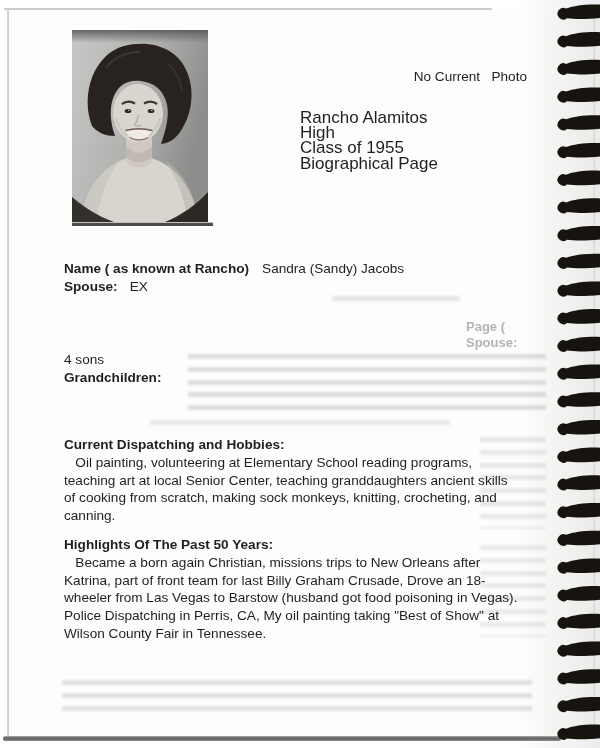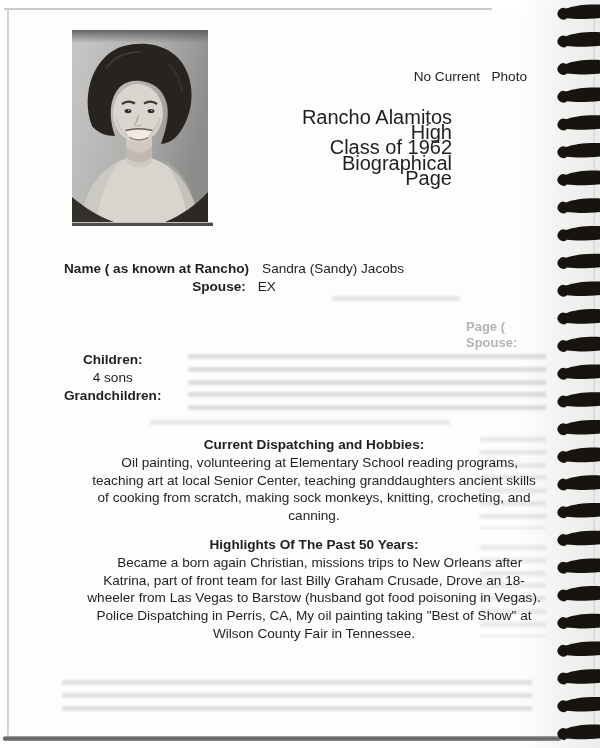--- a/index.html
+++ b/index.html
@@ -14,24 +14,24 @@
     background:linear-gradient(180deg,#a9a9a7,#5f5f5d 45%,#8d8d8b);border-radius:2px;filter:blur(.4px);}
   .binding-shade{position:absolute;right:0;top:0;width:78px;height:748px;
     background:linear-gradient(90deg,rgba(0,0,0,0) 0%,rgba(70,70,70,.06) 50%,rgba(110,110,110,.13) 100%);}
   .binding-svg{position:absolute;left:0;top:0;pointer-events:none;}
 
   .photo{position:absolute;left:72px;top:30px;width:136px;height:192px;filter:blur(.3px);}
   .photo-underline{position:absolute;left:72px;top:222px;width:141px;height:3px;
     background:#4c4c4a;border-top:1px solid #c4c4c2;}
 
   .no-photo{position:absolute;top:69px;right:73px;font-size:13.6px;white-space:pre;}
-  .school-block{position:absolute;left:300px;top:110px;width:152px;text-align:right;
-    font-size:20px;line-height:15.2px;}
+  .school-block{position:absolute;left:300px;top:110px;width:152px;text-align:left;
+    font-size:17px;line-height:15.2px;}
 
-  .fs{font-size:13.6px;line-height:17.8px;text-align:center;}
+  .fs{font-size:13.6px;line-height:17.8px;}
   .b{font-weight:bold;}
   .name-block{position:absolute;left:64px;top:260px;}
   .val-gap{margin-left:13px;}
   .val-gap-sm{margin-left:12px;}
   .children-block{position:absolute;left:64px;top:351px;}
   .grandkids-val{padding-left:3px;}
   .section-0{position:absolute;left:64px;top:436px;width:500px;}
   .section-1{position:absolute;left:64px;top:536px;width:500px;}
   .para{white-space:pre-wrap;}
 
@@ -116,35 +116,34 @@
 
       <path d="M44,88 C46,96 50,102 55,106" stroke="#c2bcb4" stroke-width="2" fill="none" opacity=".6"></path>
       <path d="M88,88 C86,96 82,102 77,106" stroke="#bfb9b1" stroke-width="2" fill="none" opacity=".6"></path>
     </svg>
   </div>
   <div class="photo-underline"></div>
 
   <div class="no-photo">No Current   Photo</div>
   <div class="school-block">
     <div>Rancho Alamitos High</div>
-    <div>Class of 1962</div>
+    <div>Class of 1955</div>
     <div>Biographical Page</div>
   </div>
 
   <div class="name-block fs">
     <div>
       <span class="b">Name ( as known at Rancho)</span><span class="val-gap">Sandra (Sandy) Jacobs</span>
     </div>
     <div>
       <span class="b">Spouse:</span><span class="val-gap-sm">EX</span>
     </div>
   </div>
 
   <div class="children-block fs">
-    <div class="b">Children:</div>
     <div>4 sons</div>
     <div class="b">Grandchildren:</div>
   </div>
 
   <div class="section-0 fs">
     <div class="b">Current Dispatching and Hobbies:</div>
     <div class="para">   Oil painting, volunteering at Elementary School reading programs,
 teaching art at local Senior Center, teaching granddaughters ancient skills
 of cooking from scratch, making sock monkeys, knitting, crocheting, and
 canning.</div>

